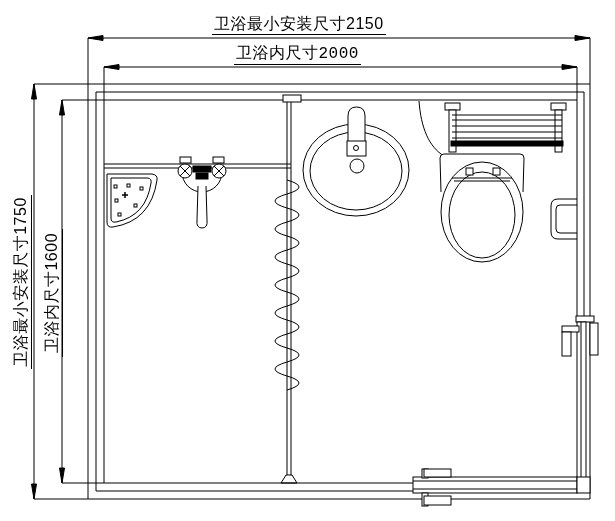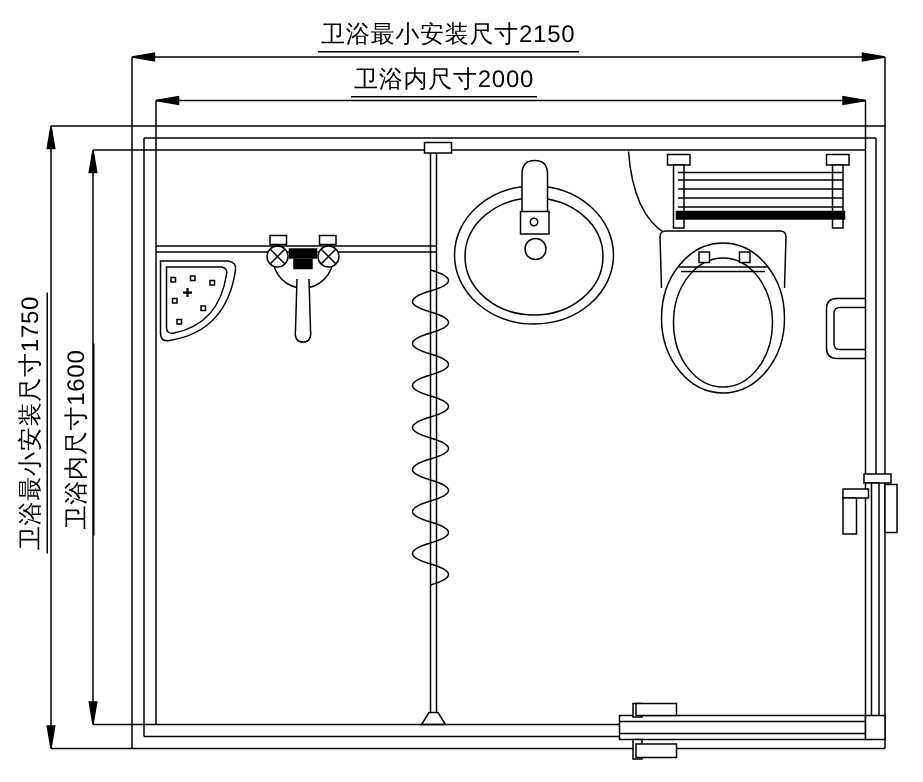--- a/index.html
+++ b/index.html
@@ -168,19 +168,19 @@
         <rect x="424" y="469" width="27" height="8" fill="#fff"></rect>
         <rect x="422" y="493" width="6" height="13" fill="#fff"></rect>
         <rect x="424" y="496" width="27" height="9" fill="#fff"></rect>
       </g>
 
     </g>
   </svg>
 
   <div class="dim-label" style="left:212px;top:15px;">卫浴最小安装尺寸2150</div>
 
-  <div class="dim-label" style="left:234px;top:45px;">卫浴内尺寸2000</div>
+  <div class="dim-label" style="left:234px;top:45px;font-family:Liberation Mono, monospace;">卫浴内尺寸2000</div>
 
   <div class="dim-label vertical" style="left:-65px;top:272px;width:170px;text-align:center;">卫浴最小安装尺寸1750</div>
 
   <div class="dim-label vertical" style="left:-11px;top:283px;width:124px;text-align:center;">卫浴内尺寸1600</div>
 
 </div>
 
 </body></html>

